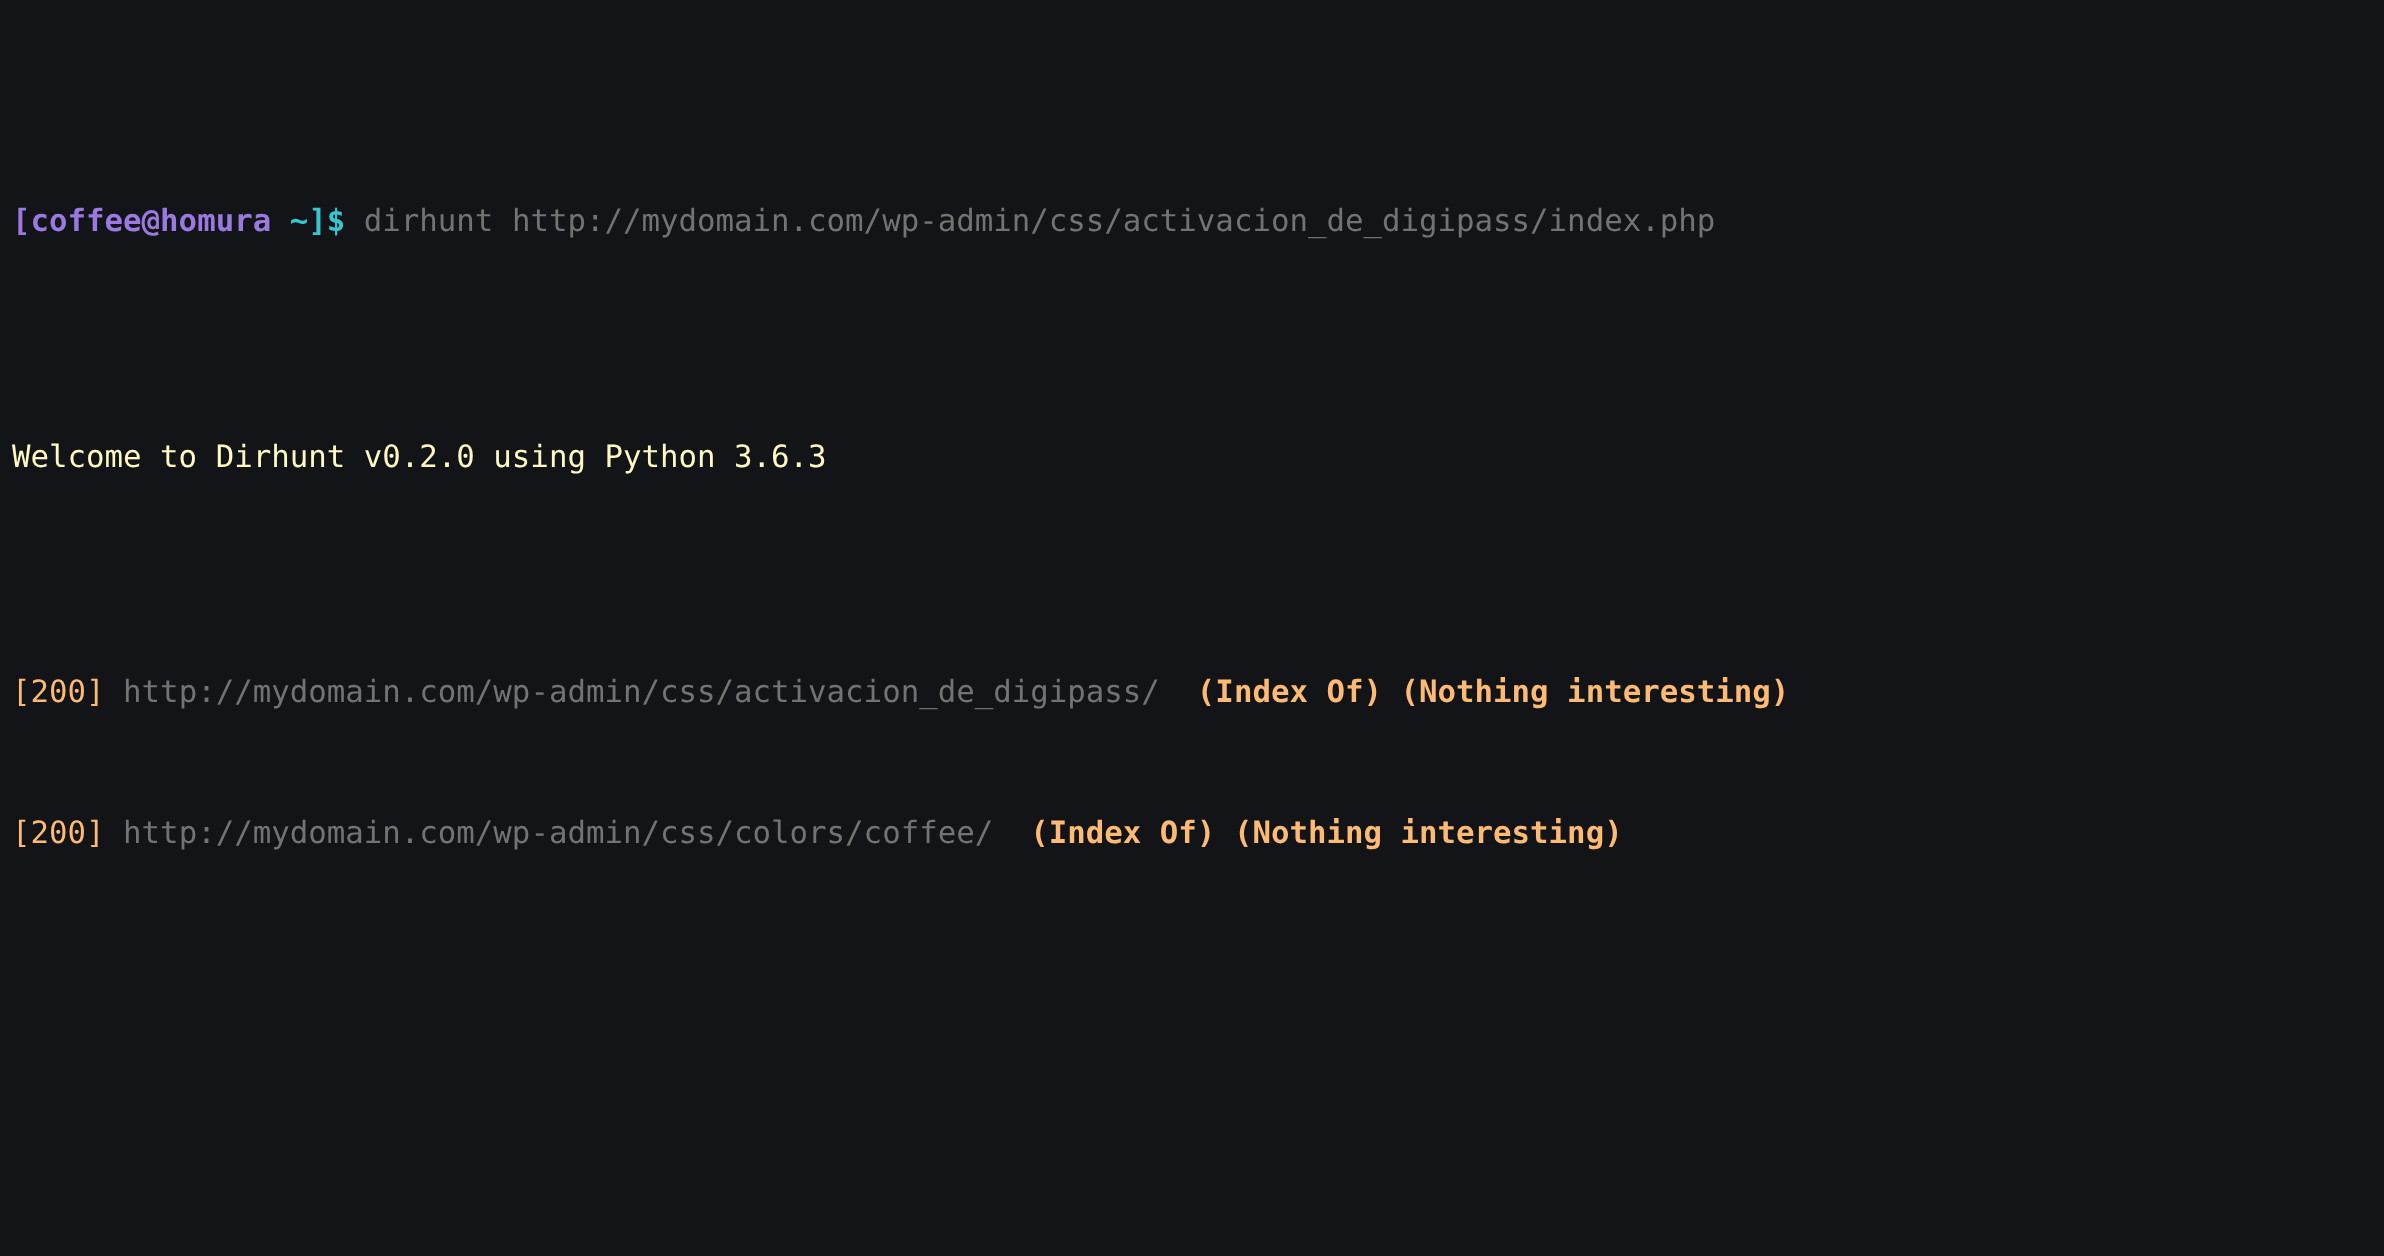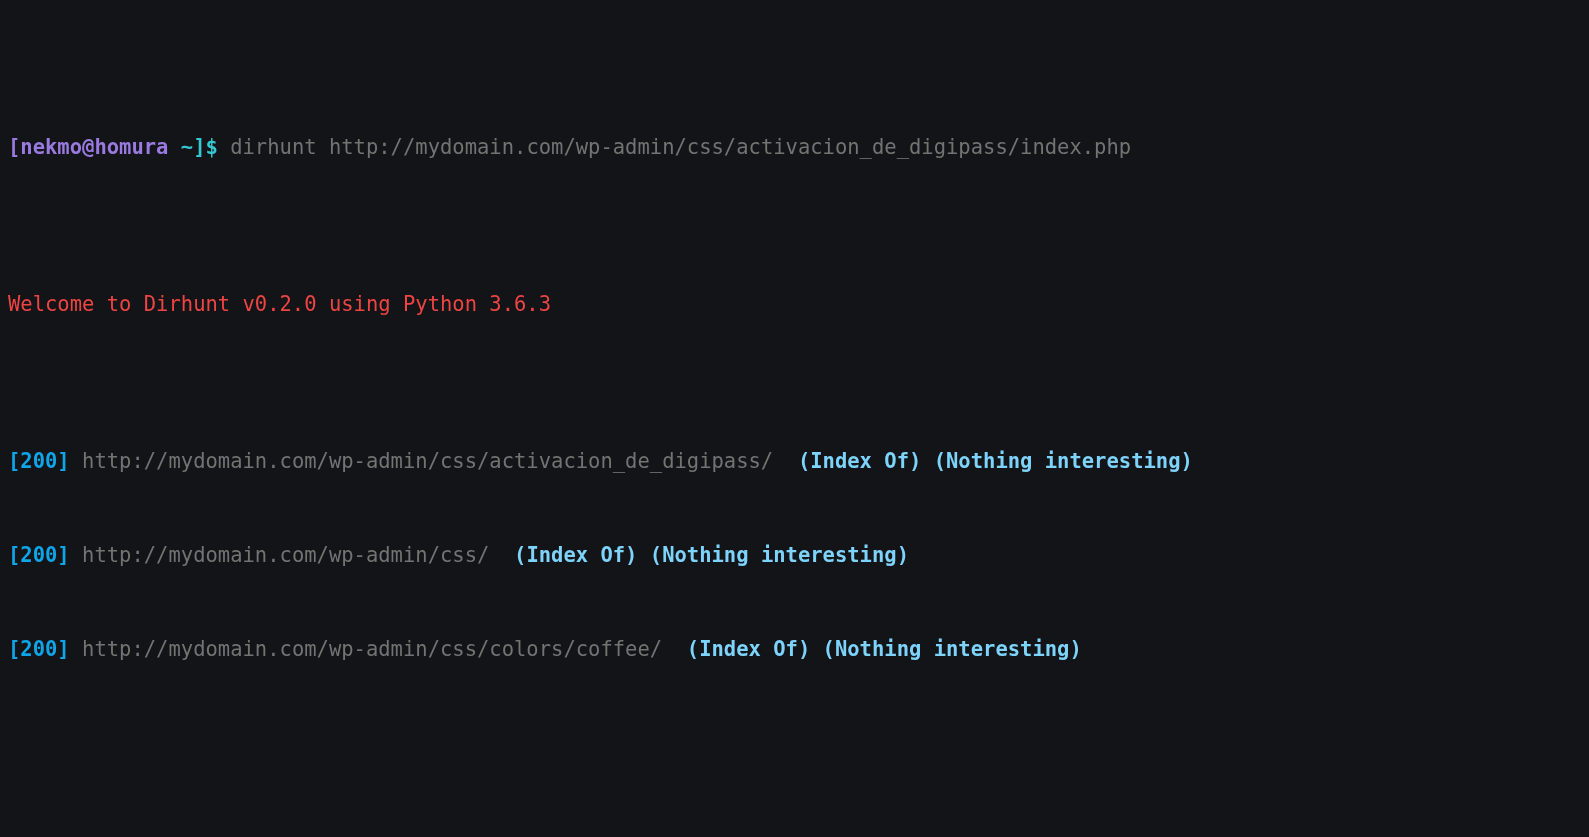--- a/index.html
+++ b/index.html
@@ -25,40 +25,39 @@
     letter-spacing: 0px;
     white-space: pre;
     -webkit-font-smoothing: antialiased;
   }
   .line {
     white-space: pre;
     height: 31.4px;
     display: block;
   }
   .c-white    { color: #737373; }
-  .c-green    { color: #0ea5e9; font-weight: bold; }
-  .c-mint     { color: #ef4444; }
-  .c-yellow   { color: #7dd3fc; font-weight: bold; }
+  .c-green    { color: #fdba74; font-weight: normal; }
+  .c-mint     { color: #fef9c3; }
+  .c-yellow   { color: #fdba74; font-weight: bold; }
   .c-purple   { color: #9a7ae0; font-weight: bold; }
   .c-teal     { color: #35c6d0; font-weight: bold; }
 </style>
 </head>
 <body>
 
 <div id="terminal">
 
   
-  <div class="line"><span class="c-purple">[</span><span class="c-purple">nekmo@homura</span><span class="c-teal"> ~</span><span class="c-teal">]</span><span class="c-teal">$</span><span class="c-white"> dirhunt http://mydomain.com/wp-admin/css/activacion_de_digipass/index.php</span></div>
+  <div class="line"><span class="c-purple">[</span><span class="c-purple">coffee@homura</span><span class="c-teal"> ~</span><span class="c-teal">]</span><span class="c-teal">$</span><span class="c-white"> dirhunt http://mydomain.com/wp-admin/css/activacion_de_digipass/index.php</span></div>
 
   
   <div class="line"><span class="c-mint">Welcome to Dirhunt v0.2.0 using Python 3.6.3</span></div>
 
   
   <div class="line"><span class="c-green">[200]</span><span class="c-white"> http://mydomain.com/wp-admin/css/activacion_de_digipass/ </span><span class="c-yellow"> (Index Of) (Nothing interesting)</span></div>
-  <div class="line"><span class="c-green">[200]</span><span class="c-white"> http://mydomain.com/wp-admin/css/ </span><span class="c-yellow"> (Index Of) (Nothing interesting)</span></div>
   <div class="line"><span class="c-green">[200]</span><span class="c-white"> http://mydomain.com/wp-admin/css/colors/coffee/ </span><span class="c-yellow"> (Index Of) (Nothing interesting)</span></div>
   
   
   
   
   
 
   
   
 

